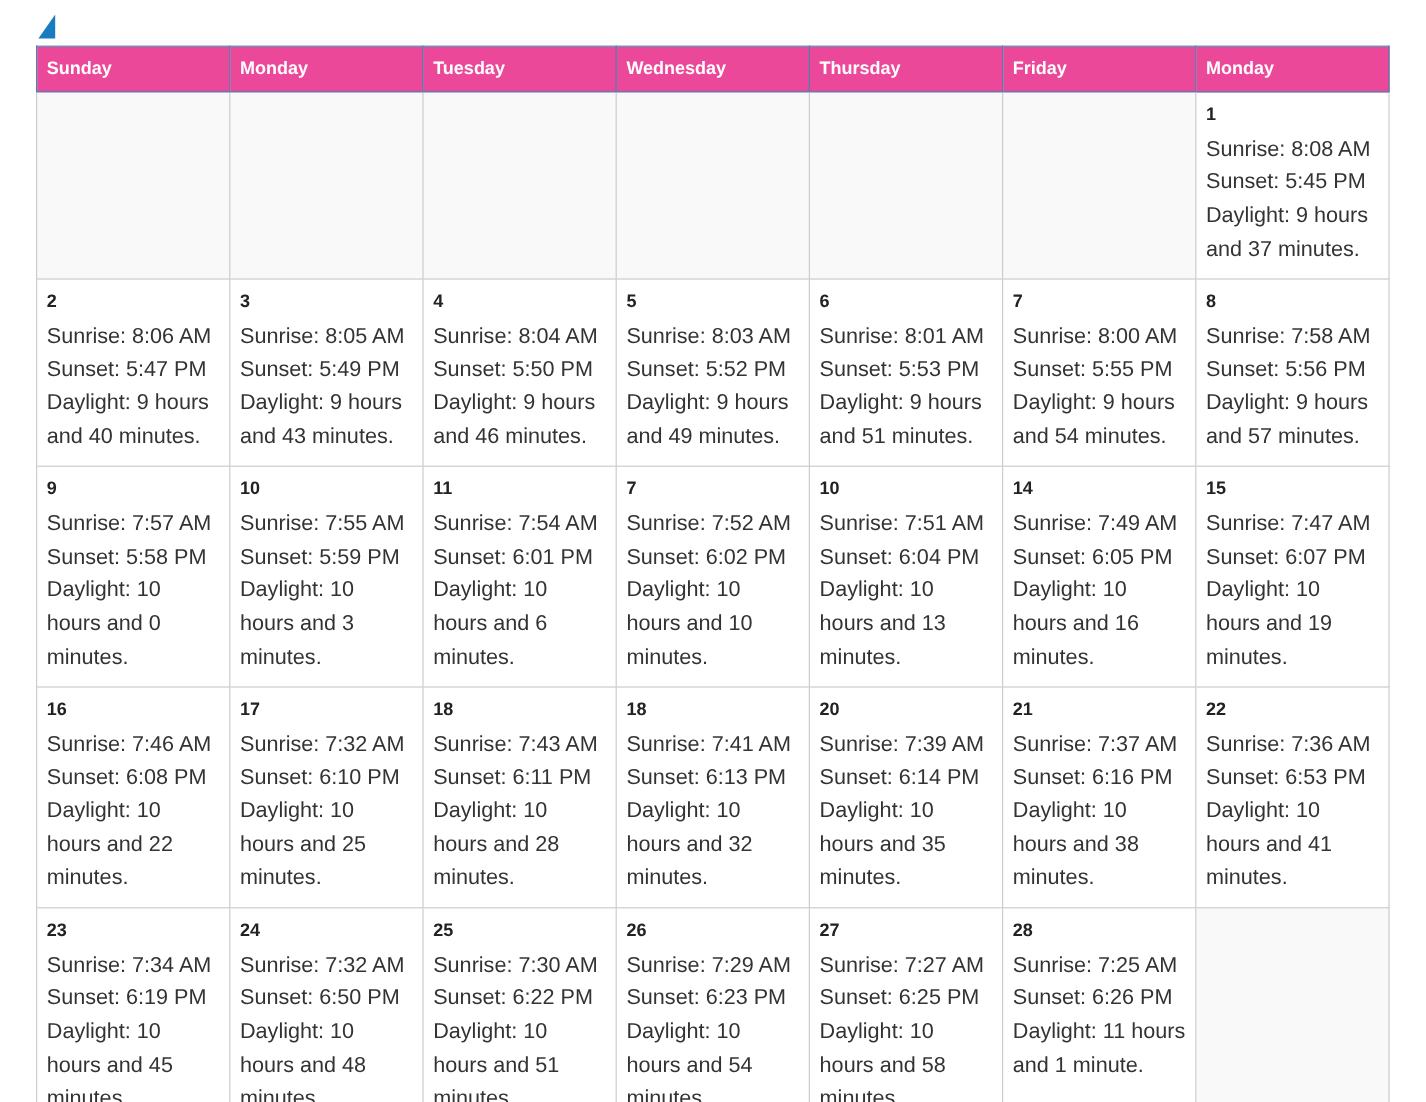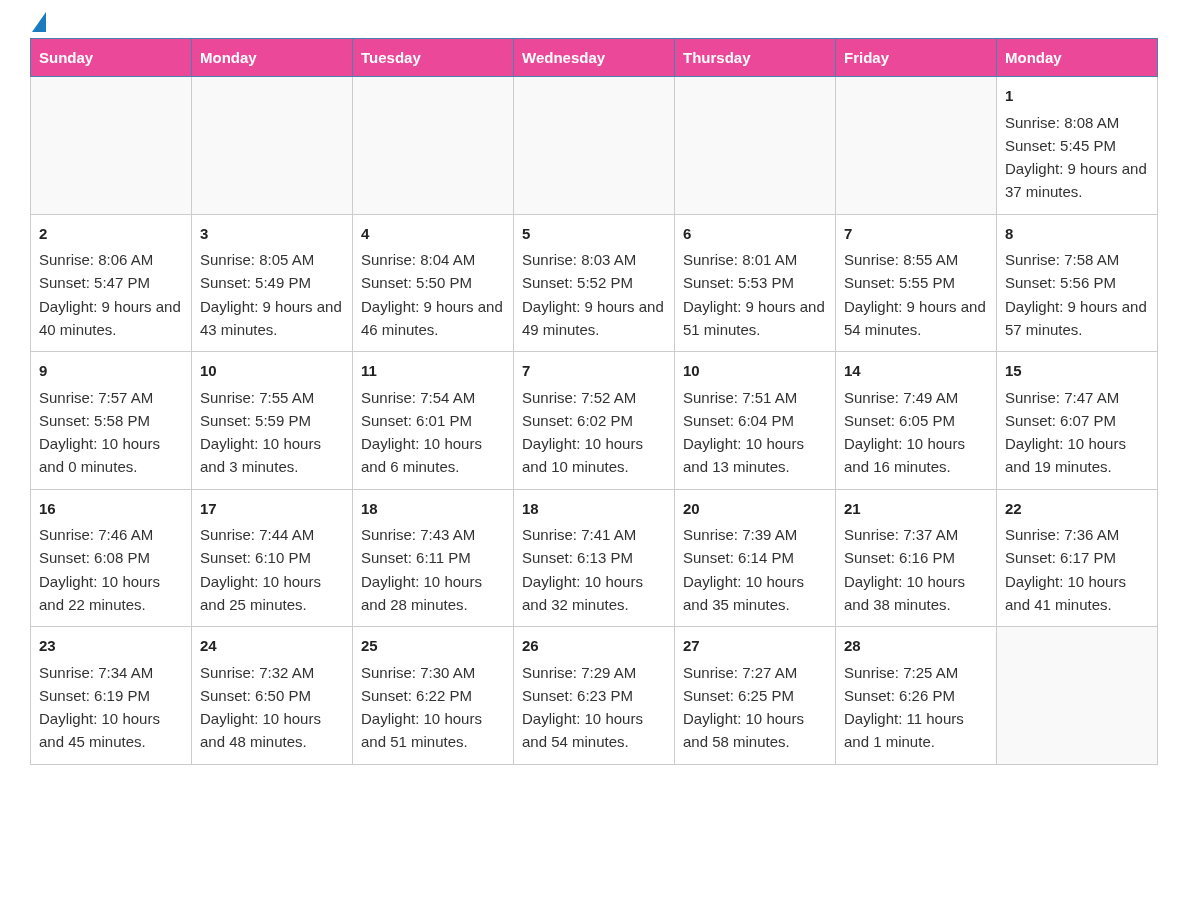--- a/index.html
+++ b/index.html
@@ -80,21 +80,21 @@
       line-height: 1.5;
     }
     .day-num {
       font-size: 15px;
       font-weight: bold;
       color: #222;
       display: block;
       margin-bottom: 3px;
     }
     .day-info {
-      font-size: 15px;
+      font-size: 18px;
       color: #333;
       line-height: 1.55;
     }
     .empty-cell {
       background: #f9f9f9;
     }
     tr td {
       border-top: 2px solid #aaa;
     }
     tr:first-child td {
@@ -173,21 +173,21 @@
 Daylight: 9 hours and 49 minutes.</div>
         </td>
         <td>
           <span class="day-num">6</span>
           <div class="day-info">Sunrise: 8:01 AM
 Sunset: 5:53 PM
 Daylight: 9 hours and 51 minutes.</div>
         </td>
         <td>
           <span class="day-num">7</span>
-          <div class="day-info">Sunrise: 8:55 AM
+          <div class="day-info">Sunrise: 8:00 AM
 Sunset: 5:55 PM
 Daylight: 9 hours and 54 minutes.</div>
         </td>
         <td>
           <span class="day-num">8</span>
           <div class="day-info">Sunrise: 7:58 AM
 Sunset: 5:56 PM
 Daylight: 9 hours and 57 minutes.</div>
         </td>
       </tr>
@@ -237,21 +237,21 @@
       </tr>
       <tr>
         <td>
           <span class="day-num">16</span>
           <div class="day-info">Sunrise: 7:46 AM
 Sunset: 6:08 PM
 Daylight: 10 hours and 22 minutes.</div>
         </td>
         <td>
           <span class="day-num">17</span>
-          <div class="day-info">Sunrise: 7:44 AM
+          <div class="day-info">Sunrise: 7:32 AM
 Sunset: 6:10 PM
 Daylight: 10 hours and 25 minutes.</div>
         </td>
         <td>
           <span class="day-num">18</span>
           <div class="day-info">Sunrise: 7:43 AM
 Sunset: 6:11 PM
 Daylight: 10 hours and 28 minutes.</div>
         </td>
         <td>
@@ -268,21 +268,21 @@
         </td>
         <td>
           <span class="day-num">21</span>
           <div class="day-info">Sunrise: 7:37 AM
 Sunset: 6:16 PM
 Daylight: 10 hours and 38 minutes.</div>
         </td>
         <td>
           <span class="day-num">22</span>
           <div class="day-info">Sunrise: 7:36 AM
-Sunset: 6:17 PM
+Sunset: 6:53 PM
 Daylight: 10 hours and 41 minutes.</div>
         </td>
       </tr>
       <tr>
         <td>
           <span class="day-num">23</span>
           <div class="day-info">Sunrise: 7:34 AM
 Sunset: 6:19 PM
 Daylight: 10 hours and 45 minutes.</div>
         </td>

